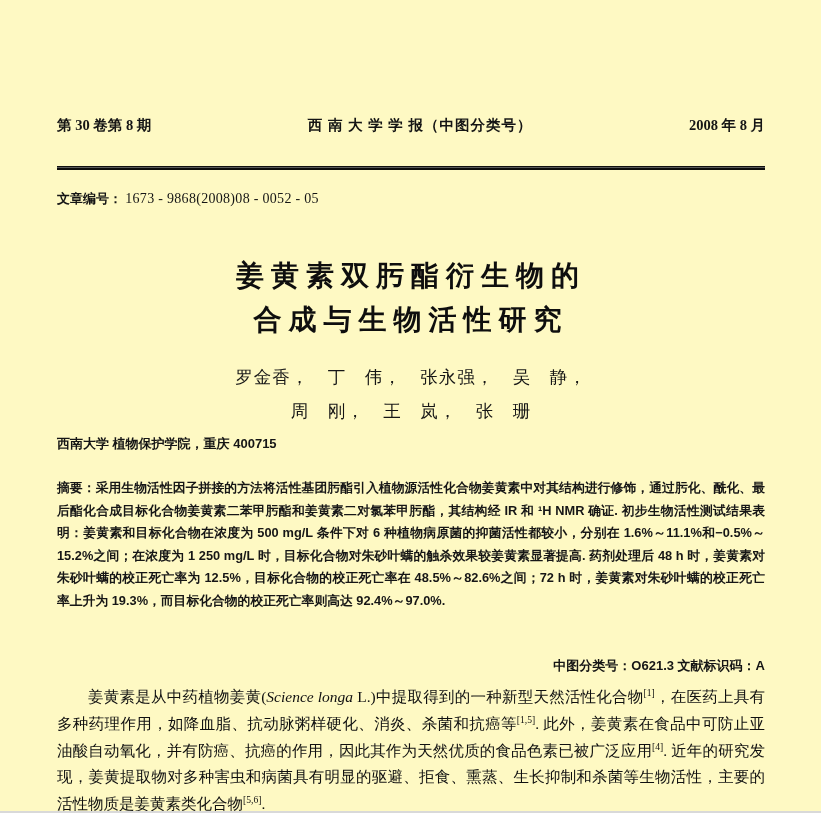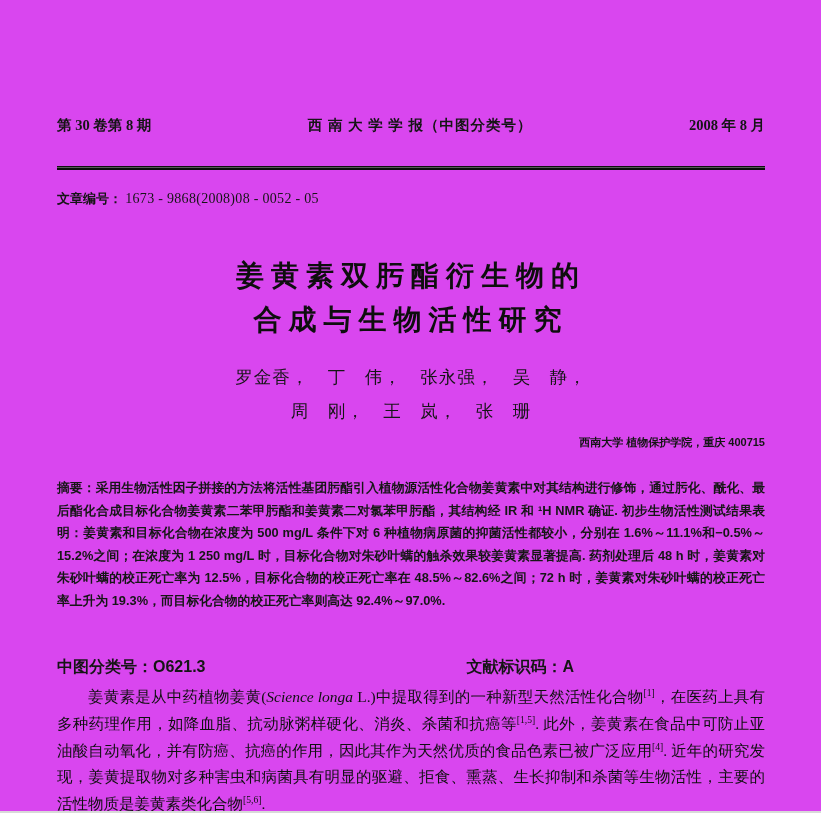--- a/index.html
+++ b/index.html
@@ -1,20 +1,20 @@
 <!DOCTYPE html>
 <html lang="zh"><head>
 <meta charset="utf-8">
 <style>
   html, body { margin: 0; padding: 0; background: #ffffff; }
   .page {
     position: relative;
     width: 821px;
     height: 813px;
-    background: #d946ef;
+    background: #fef9c3;
     color: #151515;
     font-family: "Liberation Serif", serif;
     overflow: hidden;
     box-sizing: border-box;
     border-bottom: 2px solid #d9d9d9;
   }
   .abs { position: absolute; left: 57px; width: 708px; }
   .pre { white-space: pre-wrap; }
 
   
@@ -38,33 +38,33 @@
     top: 254px; text-align: center;
     font-family: "Liberation Sans", sans-serif;
     font-weight: bold; font-size: 28px; line-height: 44px;
     letter-spacing: 7px; color: #0e0e0e;
   }
 
   
   .authors { top: 360px; text-align: center; font-size: 17.5px; line-height: 34px; letter-spacing: 1px; }
 
   
-  .affiliation { top: 435px; text-align: right; font-size: 11px; font-weight: bold; font-family: "Liberation Sans", sans-serif; }
+  .affiliation { top: 435px; text-align: left; font-size: 13px; font-weight: bold; font-family: "Liberation Sans", sans-serif; }
 
   
   .abstract {
     top: 477px; font-size: 12.8px; line-height: 22.6px;
     text-align: justify; font-weight: bold;
     font-family: "Liberation Sans", sans-serif; color: #161616;
   }
   .abstract .abs-label { font-weight: bold; }
 
   
   .keywords { top: 634px; font-size: 13px; font-weight: bold; font-family: "Liberation Sans", sans-serif; }
-  .clc-row { top: 657px; font-size: 16px; font-weight: bold; font-family: "Liberation Sans", sans-serif; }
+  .clc-row { top: 657px; font-size: 13px; font-weight: bold; font-family: "Liberation Sans", sans-serif; text-align: right; }
   .clc-row .clc-left { display: inline-block; width: 405px; }
 
   
   .body-para {
     top: 684px; font-size: 15.5px; line-height: 26.8px;
     text-align: justify; text-indent: 2em; color: #101010;
   }
   .body-para .it { font-style: italic; }
   .body-para sup { font-size: 0.62em; line-height: 0; vertical-align: super; letter-spacing: 0; }
 </style>

